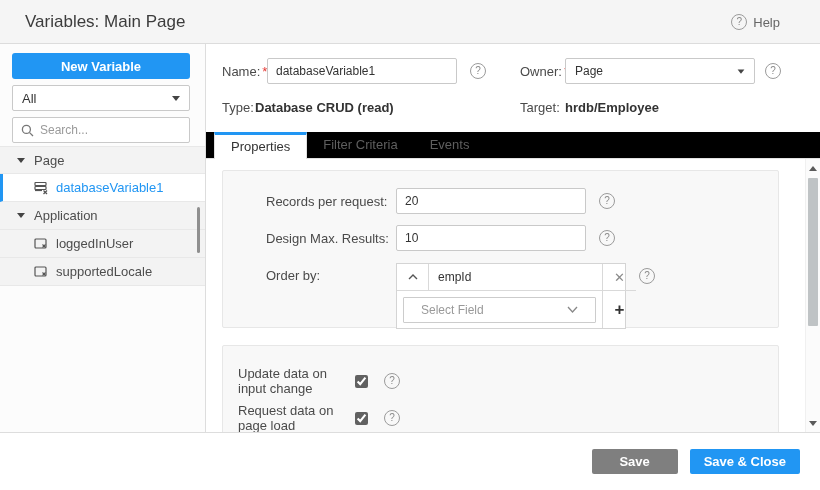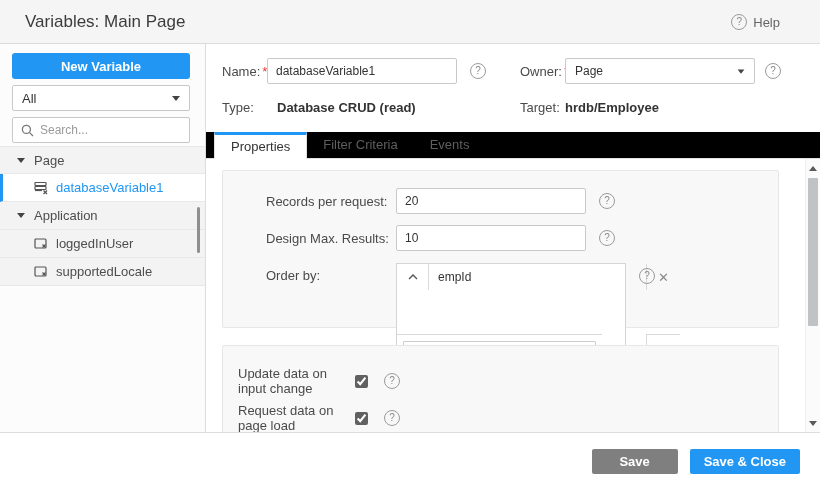--- a/index.html
+++ b/index.html
@@ -94,21 +94,21 @@
   .row-name .lbl-owner { position:absolute; left:298px; top:6px; }
   .row-name .sel-owner {
     position:absolute; left:343px; top:0; width:190px; height:26px;
     border:1px solid #c9c9c9; border-radius:2px; background:#fff;
     display:flex; align-items:center; padding:0 9px; font-size:12px; color:#333; cursor:pointer;
   }
   .row-name .sel-owner .caret { margin-left:auto; transform:scale(0.85); }
   .row-name .q2 { position:absolute; left:543px; top:5px; }
   .row-type { position:absolute; left:16px; top:56px; width:100%; height:18px; }
   .row-type .lbl-type { position:absolute; left:0; top:0; }
-  .row-type .val-type { position:absolute; left:55px; top:0; }
+  .row-type .val-type { position:absolute; left:33px; top:0; }
   .row-type .lbl-target { position:absolute; left:298px; top:0;text-align:right; }
   .row-type .val-target { position:absolute; left:343px; top:0; }
   
   .tabbar {
     position:absolute; left:0; top:88px; width:100%; height:27px;
     background:#000000; border-bottom:1px solid #e2e2e2; padding-left:8px;
     display:flex; align-items:stretch;
   }
   .tab {
     padding:0 16px; line-height:26px; font-size:13px; color:#5f5f5f; cursor:pointer; position:relative;
@@ -133,21 +133,21 @@
   .prop-row .plabel { width:130px; color:#4a4a4a;margin-left:28px; }
   .prop-row .pinput { width:190px; }
   .prop-row .qm { margin-left:13px; }
   .r-records { top:17px; }
   .r-design  { top:54px; }
   .r-order   { top:92px; align-items:flex-start; }
   .r-order .plabel { margin-top:5px; }
   
   .orderby {
     width:230px; border:1px solid #d4d4d4; background:#fff;
-    display:grid; grid-template-columns:1fr 34px; grid-template-rows:26px 38px;gap:44px;
+    display:grid; grid-template-columns:1fr 34px; grid-template-rows:26px 38px;
   }
   .ob-cell { display:flex; align-items:center; }
   .ob-right { border-left:1px solid #d9d9d9; justify-content:center; }
   .ob-row2 { border-top:1px solid #d9d9d9; }
   .ob-sort {
     width:32px; height:100%; border-right:1px solid #d9d9d9;
     display:flex; align-items:center; justify-content:center; cursor:pointer; flex:0 0 auto;
   }
   .ob-field {
     border:none; outline:none; flex:1; min-width:0; height:100%;

